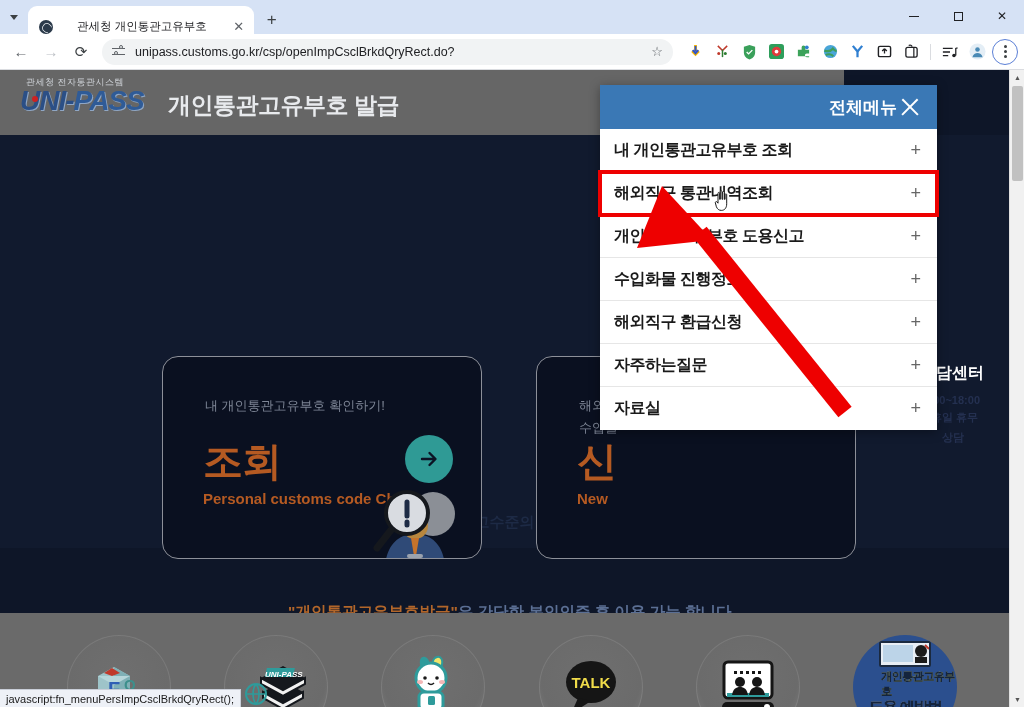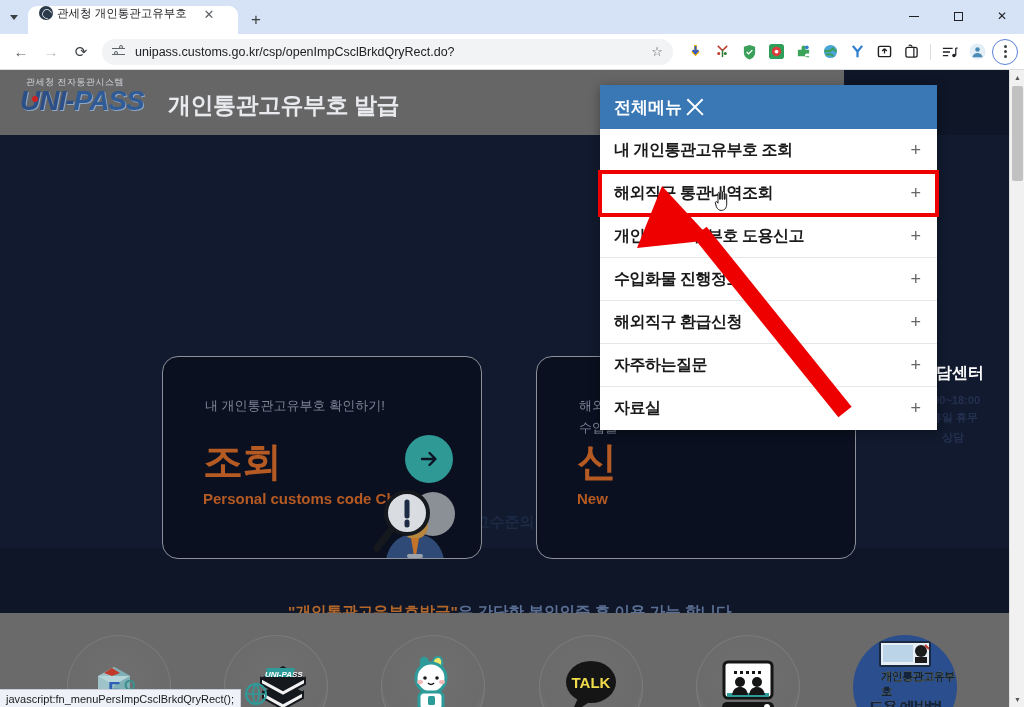--- a/index.html
+++ b/index.html
@@ -17,22 +17,22 @@
   }
   .tabstrip-left {
     width: 28px; height: 34px; display: flex; align-items: center; justify-content: center;
   }
   .chev-down {
     width: 0; height: 0; border-left: 4px solid transparent; border-right: 4px solid transparent;
     border-top: 5px solid #3c4043;
   }
   .tab {
     height: 28px; min-width: 210px; background: #fff;
-    border-radius: 9px 9px 0 0; display: flex; align-items: flex-start;
-    padding: 0 7px 0 11px; gap: 4px; position: relative;
+    border-radius: 9px 9px 0 0; display: flex; align-items: flex-end;
+    padding: 0 7px 0 11px; gap: 24px; position: relative;
   }
   .tab-favicon {
     width: 14px; height: 14px; border-radius: 50%;
     background: #2b3a4a; flex: none; position: relative; overflow: hidden;
   }
   .tab-favicon::after {
     content: ""; position: absolute; left: 3px; top: 3px; width: 8px; height: 8px;
     border-radius: 50%; border: 1.6px solid #d8dde2; border-right-color: transparent;
     transform: rotate(35deg);
   }
@@ -247,21 +247,21 @@
     background: #c1c1c1; border-radius: 2px;
   }
 
   
   .fullmenu {
     position: absolute; left: 600px; top: 85px; width: 337px; background: #fff;
     box-shadow: 0 2px 10px rgba(0,0,0,0.35); z-index: 30;
   }
   .fm-head {
     height: 44px; background: #3a78b5; display: flex; align-items: center;
-    justify-content: flex-start; padding: 0 14px;
+    justify-content: flex-end; padding: 0 14px;
   }
   .fm-title { font-size: 17px; font-weight: 700; color: #fff; }
   .fm-close {
     width: 26px; height: 26px; position: relative;
   }
   .fm-close i {
     position: absolute; left: 2px; top: 12px; width: 22px; height: 2.4px; background: #fff;
   }
   .fm-close i:first-child { transform: rotate(45deg); }
   .fm-close i:last-child { transform: rotate(-45deg); }

